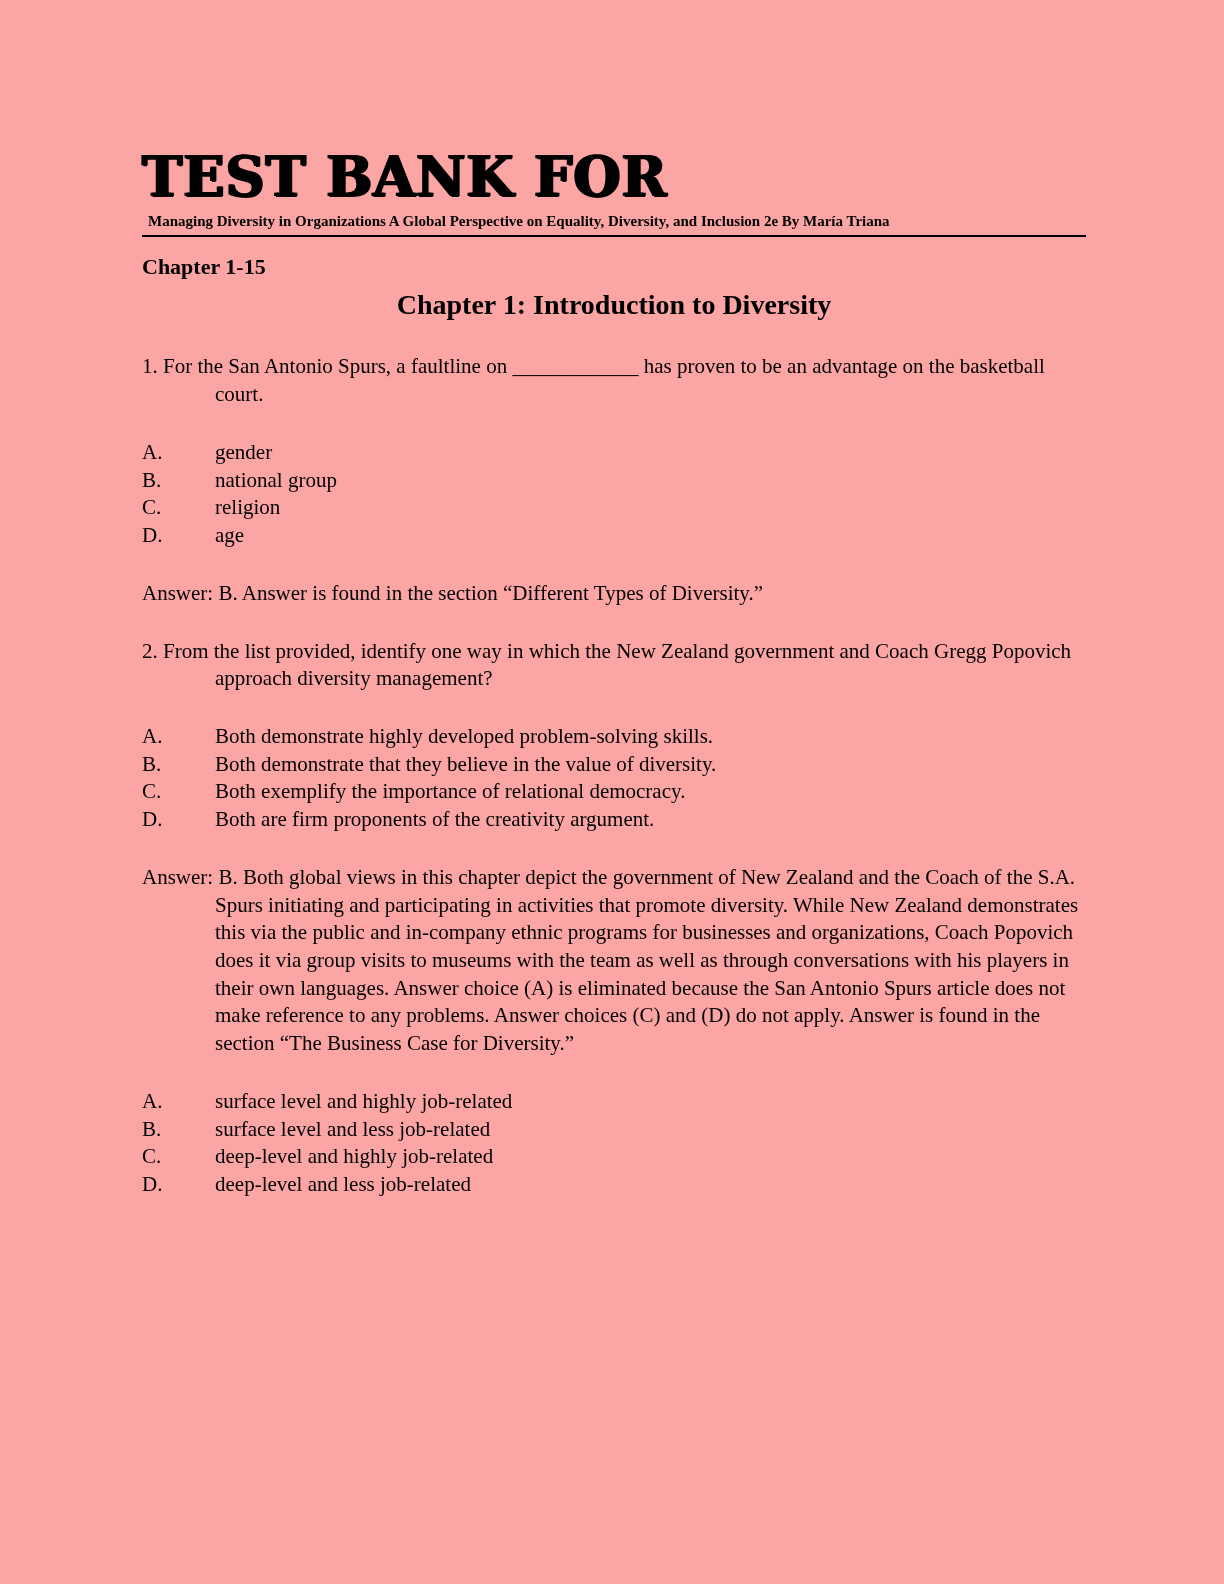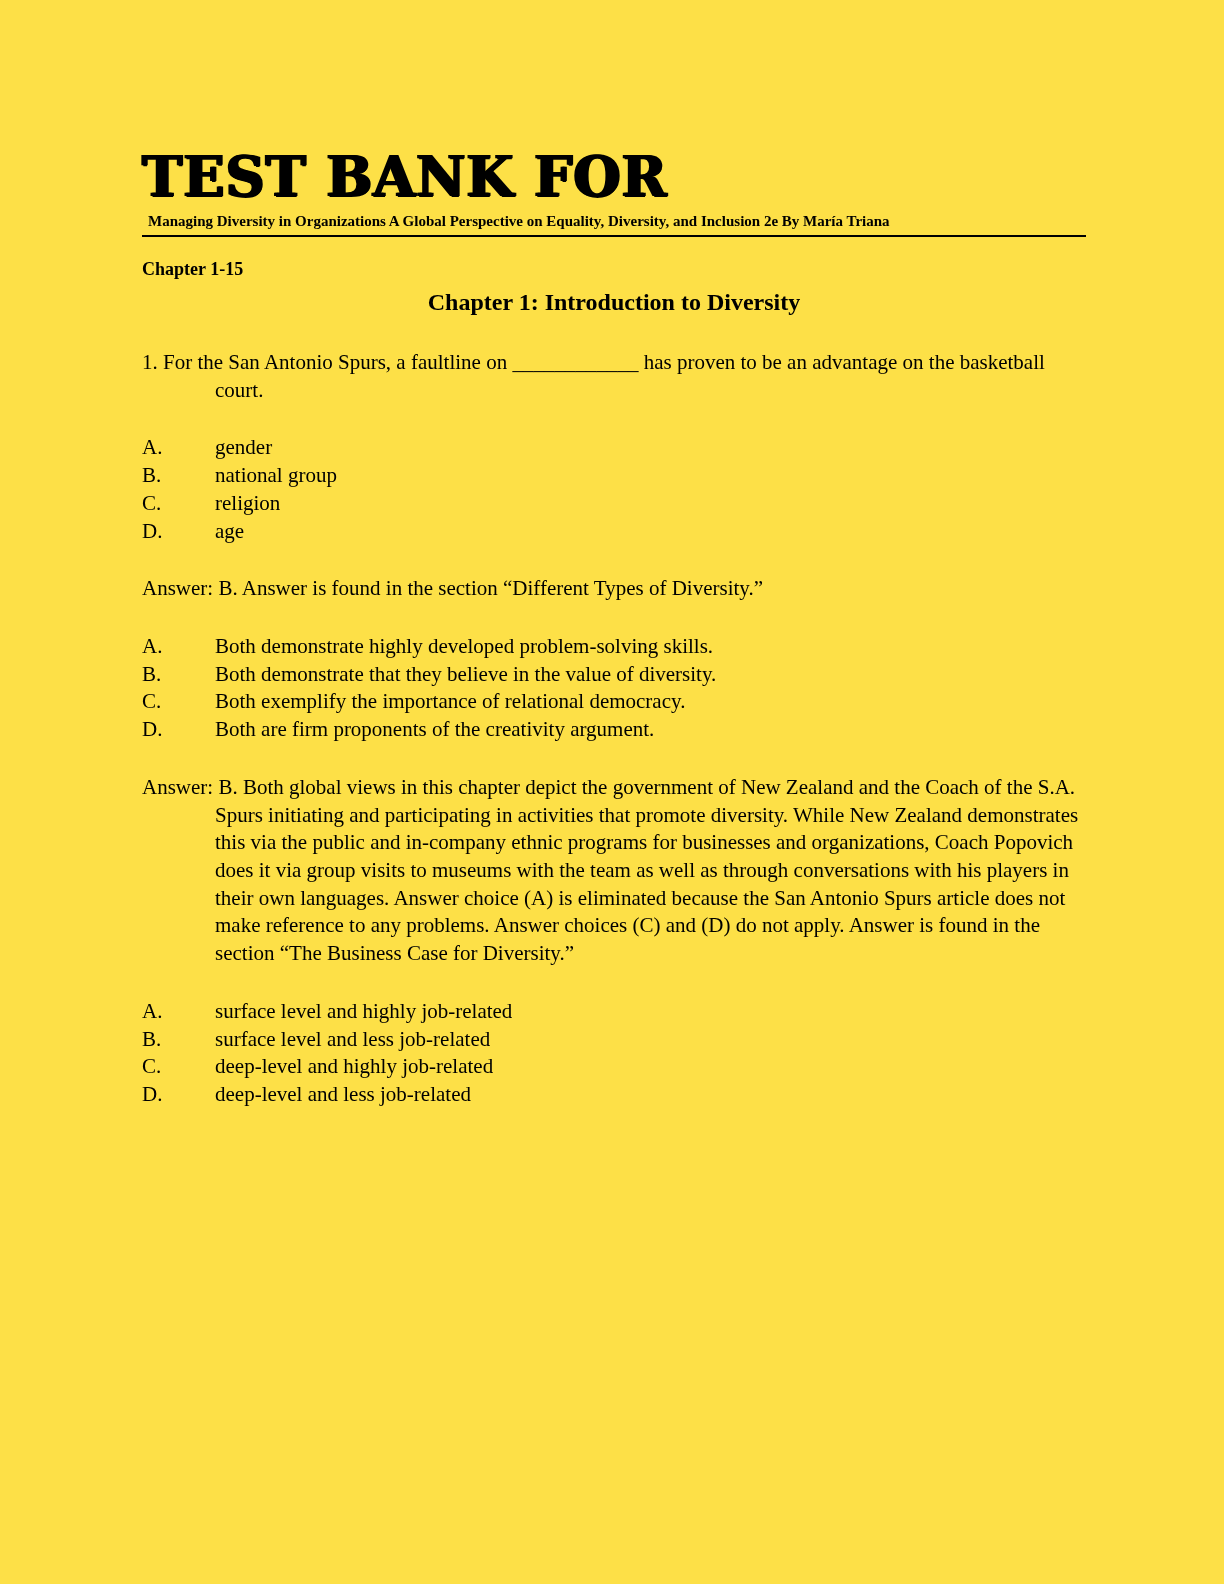--- a/index.html
+++ b/index.html
@@ -4,21 +4,21 @@
 <style>
   html, body {
     margin: 0;
     padding: 0;
     background: #ffffff;
   }
   .page {
     position: relative;
     width: 1224px;
     height: 1584px;
-    background: #fde047;
+    background: #fca5a5;
     box-sizing: border-box;
     padding: 148px 138px 40px 142px;
     font-family: "Liberation Serif", serif;
     font-size: 21px;
     line-height: 1.32;
     color: #000000;
     overflow: hidden;
   }
   .doc-title {
     margin: 0;
@@ -36,26 +36,26 @@
     margin-top: 10px;
     font-weight: bold;
     font-size: 15px;
     line-height: 1.3;
     border-bottom: 2px solid #000;
     padding-bottom: 3px;
     padding-left: 6px;
   }
   .chapter-range {
     font-weight: bold;
-    font-size: 18px;
-    padding-top: 21px;
+    font-size: 22px;
+    padding-top: 15px;
   }
   .chapter-heading {
     font-weight: bold;
-    font-size: 24px;
+    font-size: 28px;
     text-align: center;
     margin: 6px 0 0 0;
   }
   .question, .answer {
     margin: 30px 0 0 0;
   }
   .hang-lg {
     padding-left: 73px;
     text-indent: -73px;
   }
@@ -104,20 +104,21 @@
       <span class="letter">C.</span>
       <span class="opt-text">religion</span>
     </div>
     <div class="option">
       <span class="letter">D.</span>
       <span class="opt-text">age</span>
     </div>
   </div>
   <p class="answer hang-lg">Answer: B. Answer is found in the section “Different Types of Diversity.”</p>
 
+  <p class="question hang-lg">2. From the list provided, identify one way in which the New Zealand government and Coach Gregg Popovich approach diversity management?</p>
   <div class="options">
     <div class="option">
       <span class="letter">A.</span>
       <span class="opt-text">Both demonstrate highly developed problem-solving skills.</span>
     </div>
     <div class="option">
       <span class="letter">B.</span>
       <span class="opt-text">Both demonstrate that they believe in the value of diversity.</span>
     </div>
     <div class="option">

